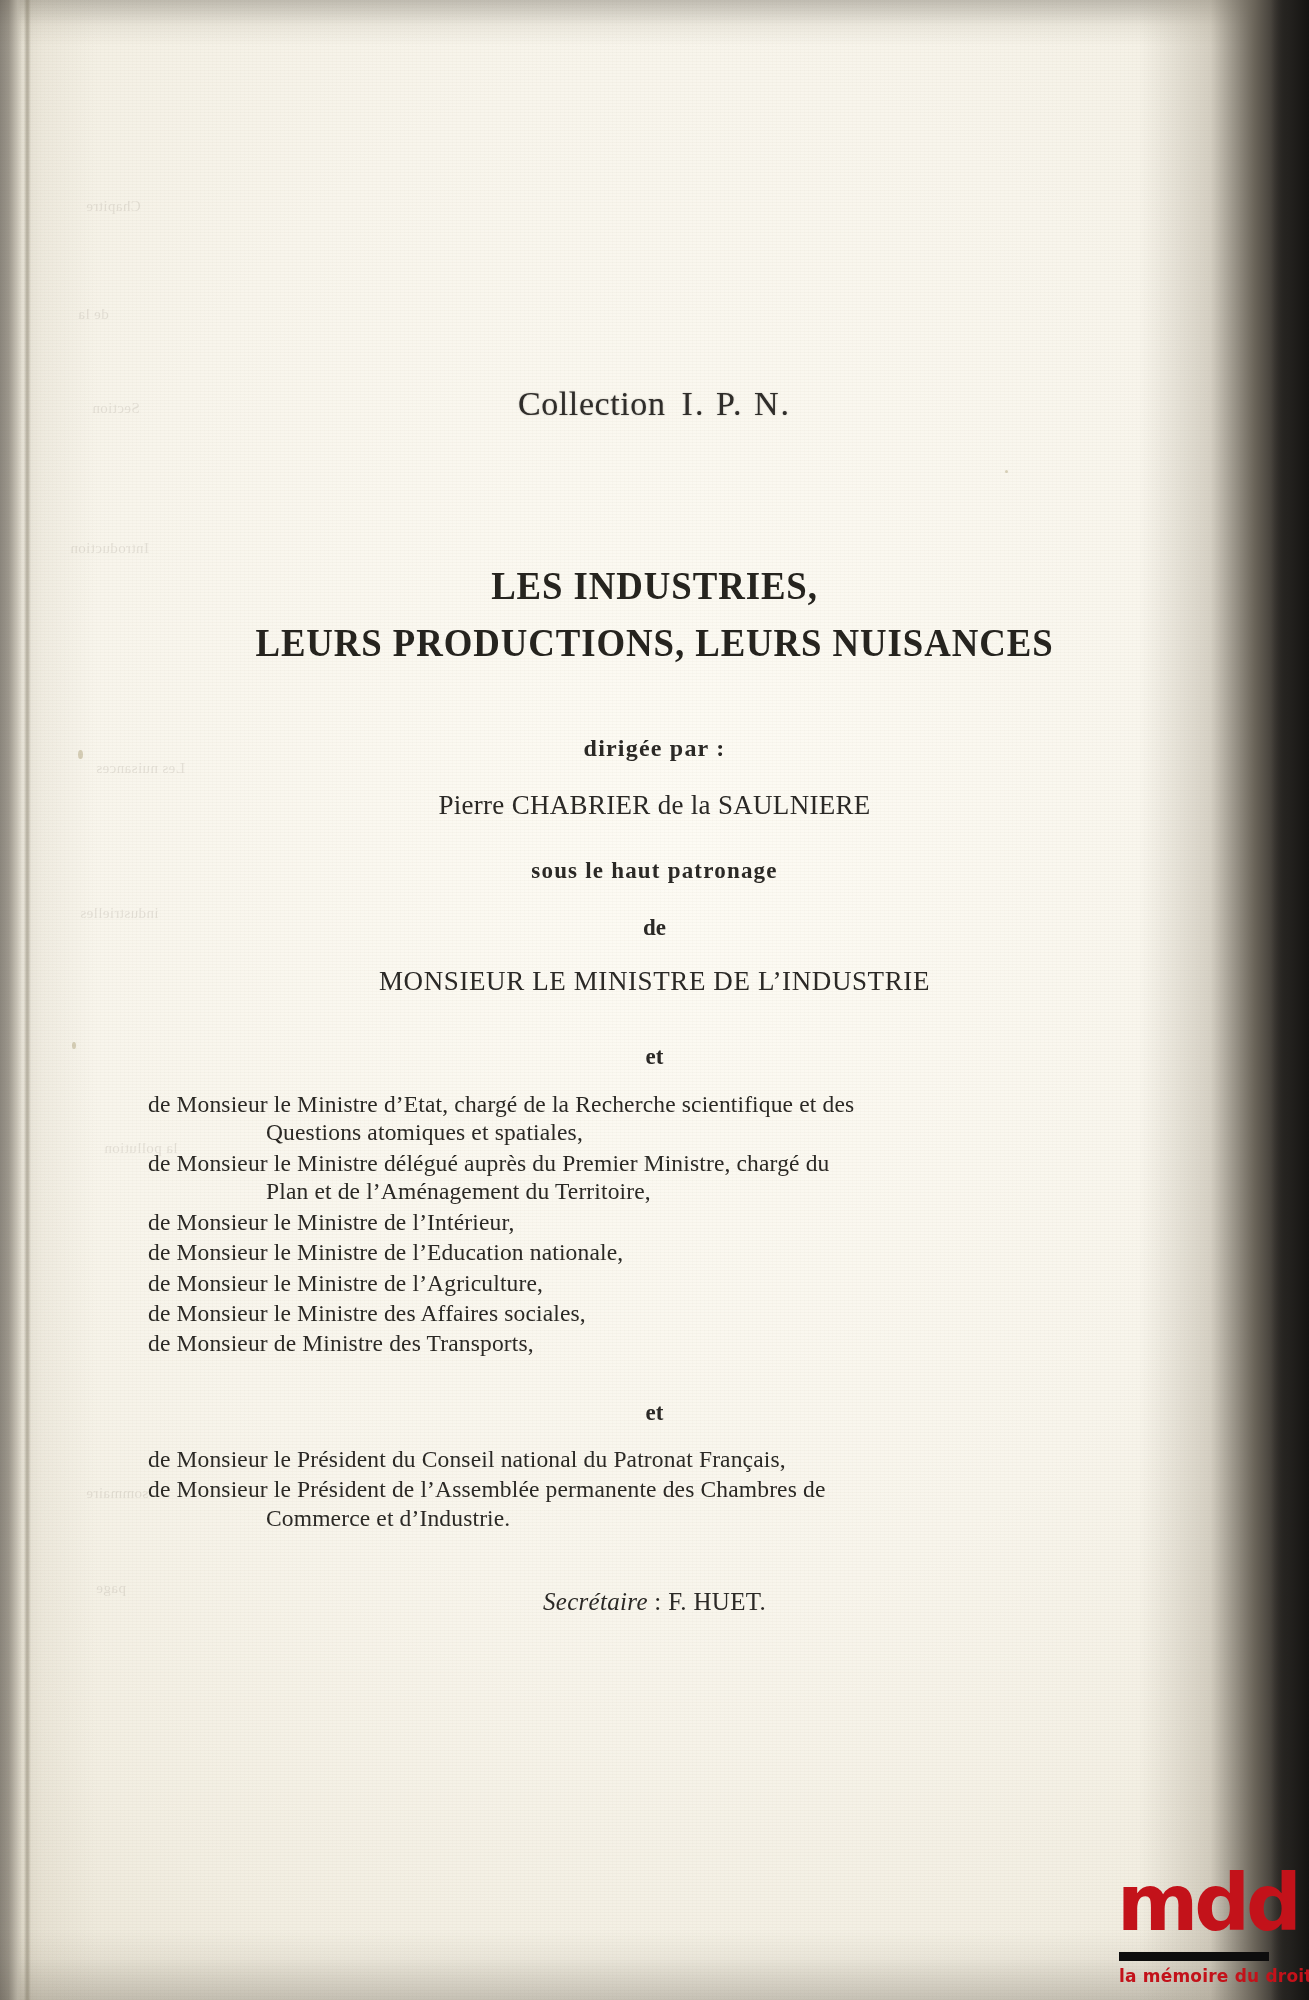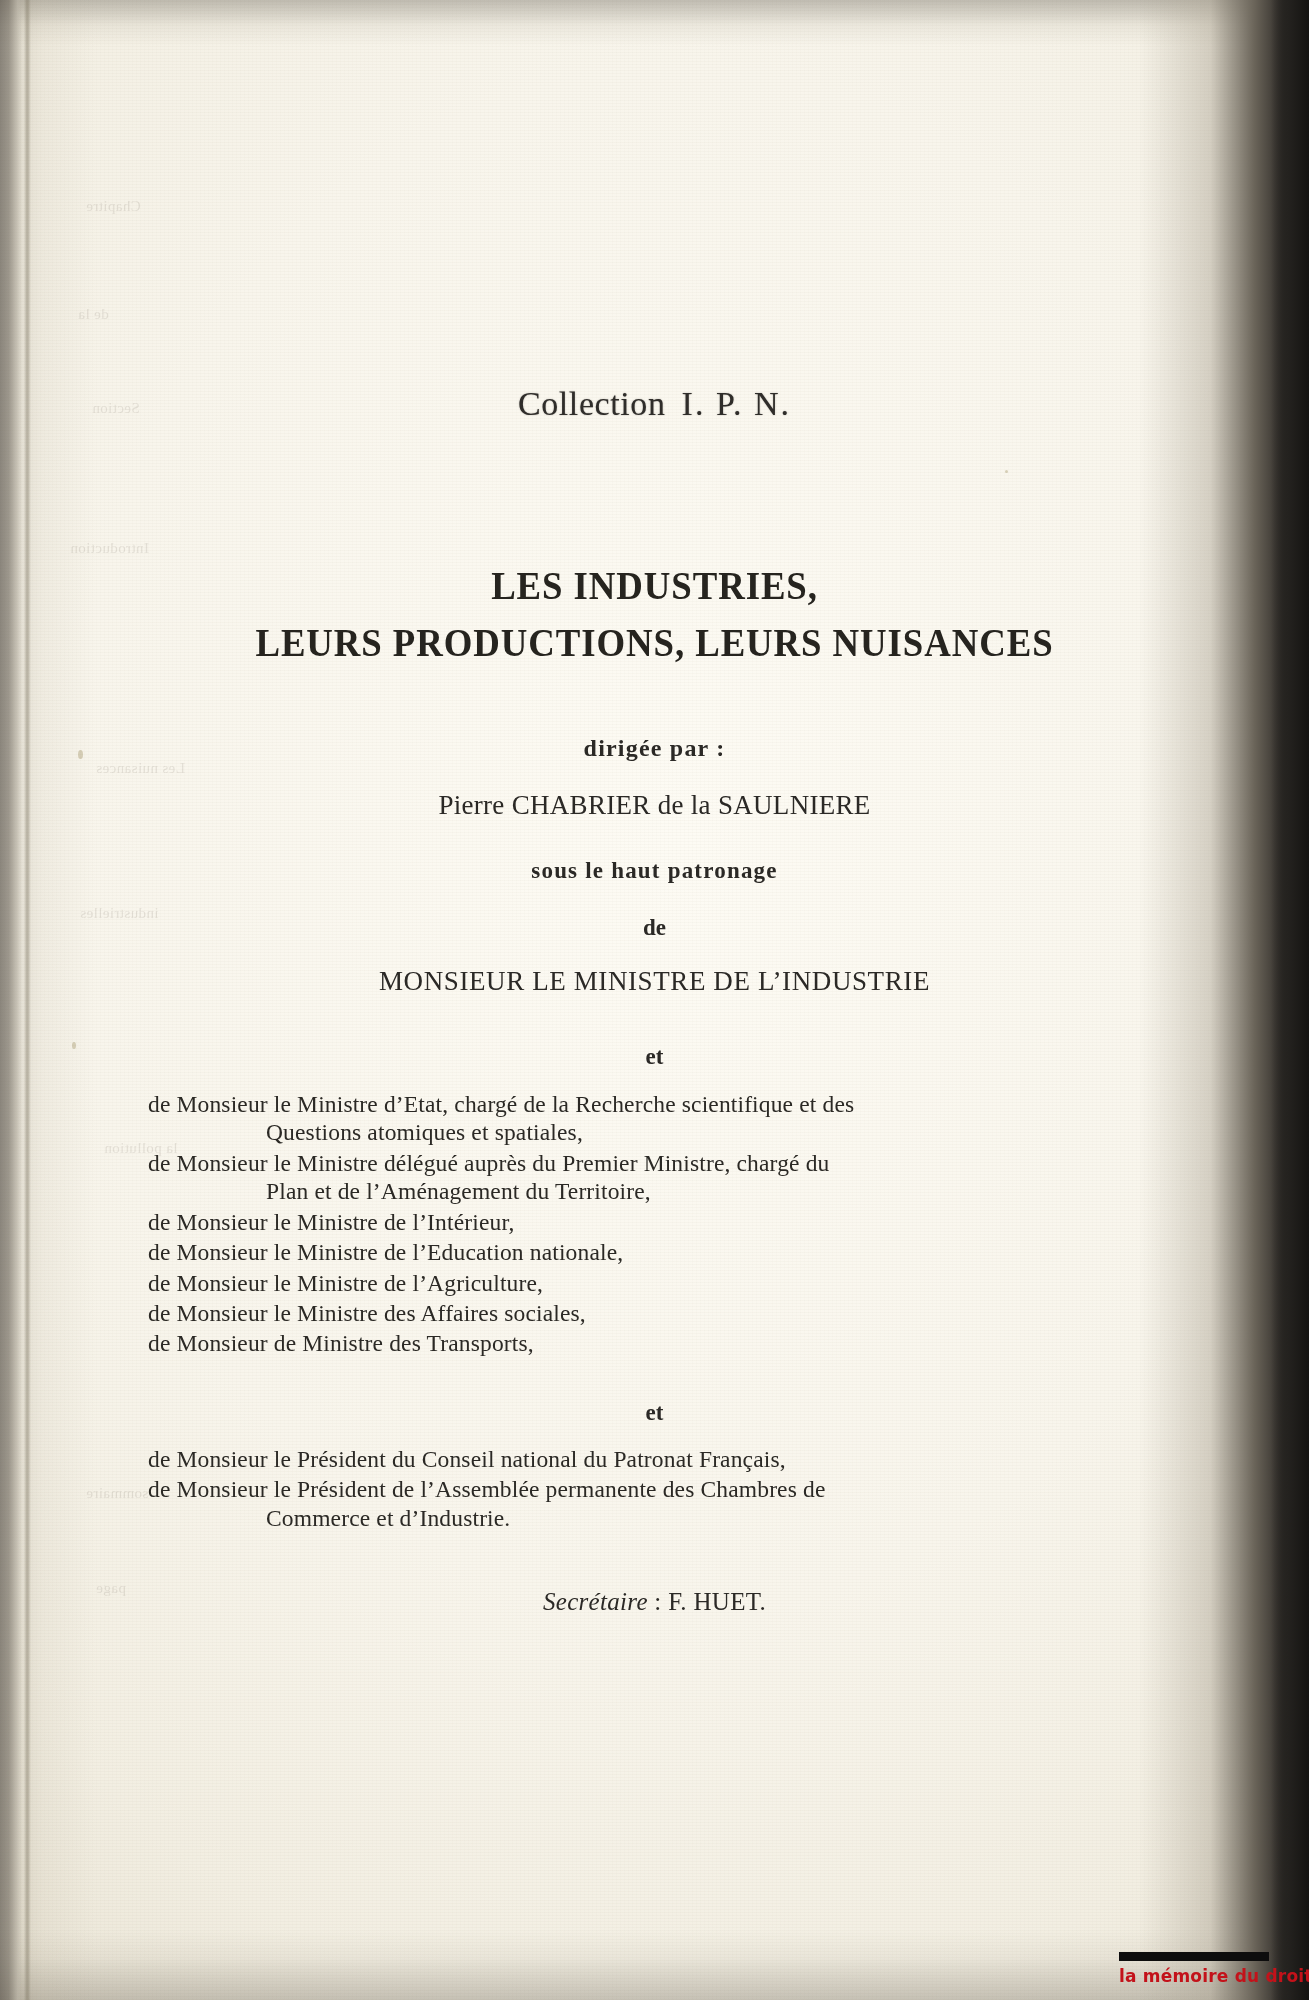--- a/index.html
+++ b/index.html
@@ -384,17 +384,18 @@
   <div class="paper-grain"></div>
   <div class="top-edge"></div>
   <div class="bottom-edge"></div>
   <div class="gutter-shadow"></div>
   <div class="gutter-line"></div>
   <div class="left-dark-band"></div>
   <div class="right-edge"></div>
   <div class="right-edge-hard"></div>
 
   <div class="watermark">
+    <div class="wm-mdd">mdd</div>
     <div class="wm-bar"></div>
     <div class="wm-tag">la mémoire du droit</div>
   </div>
 
 </div>
 
 </body></html>

